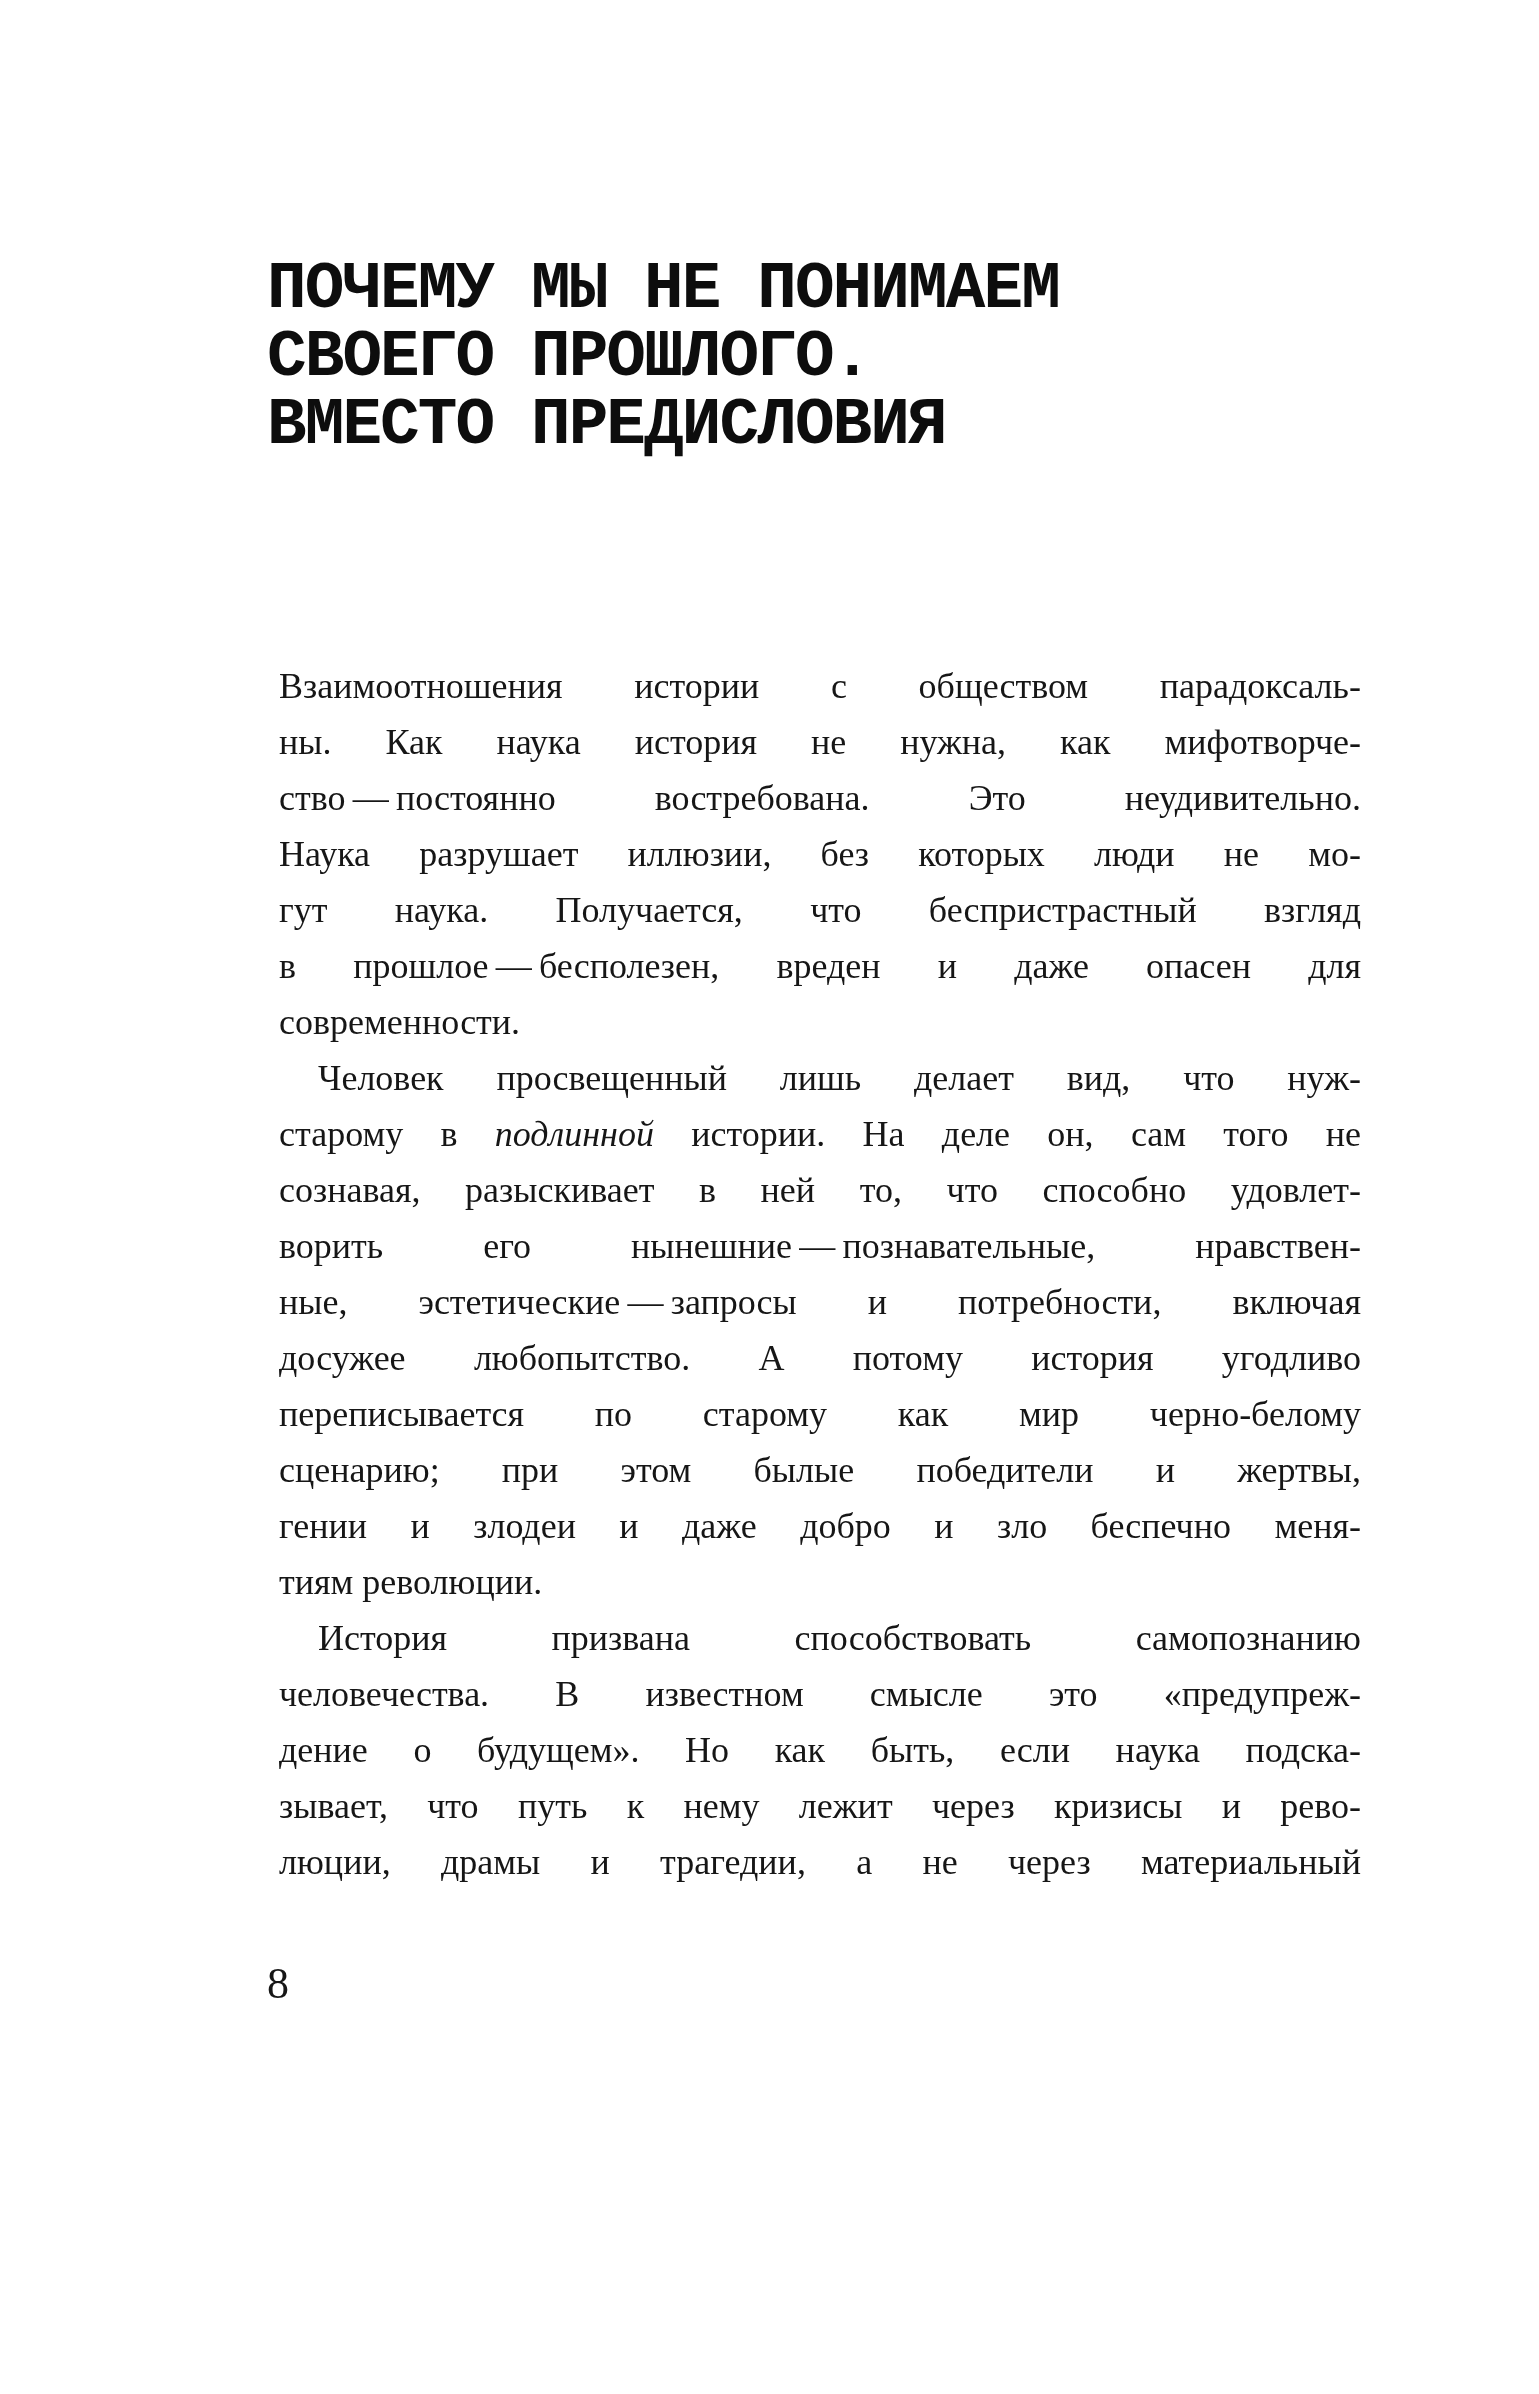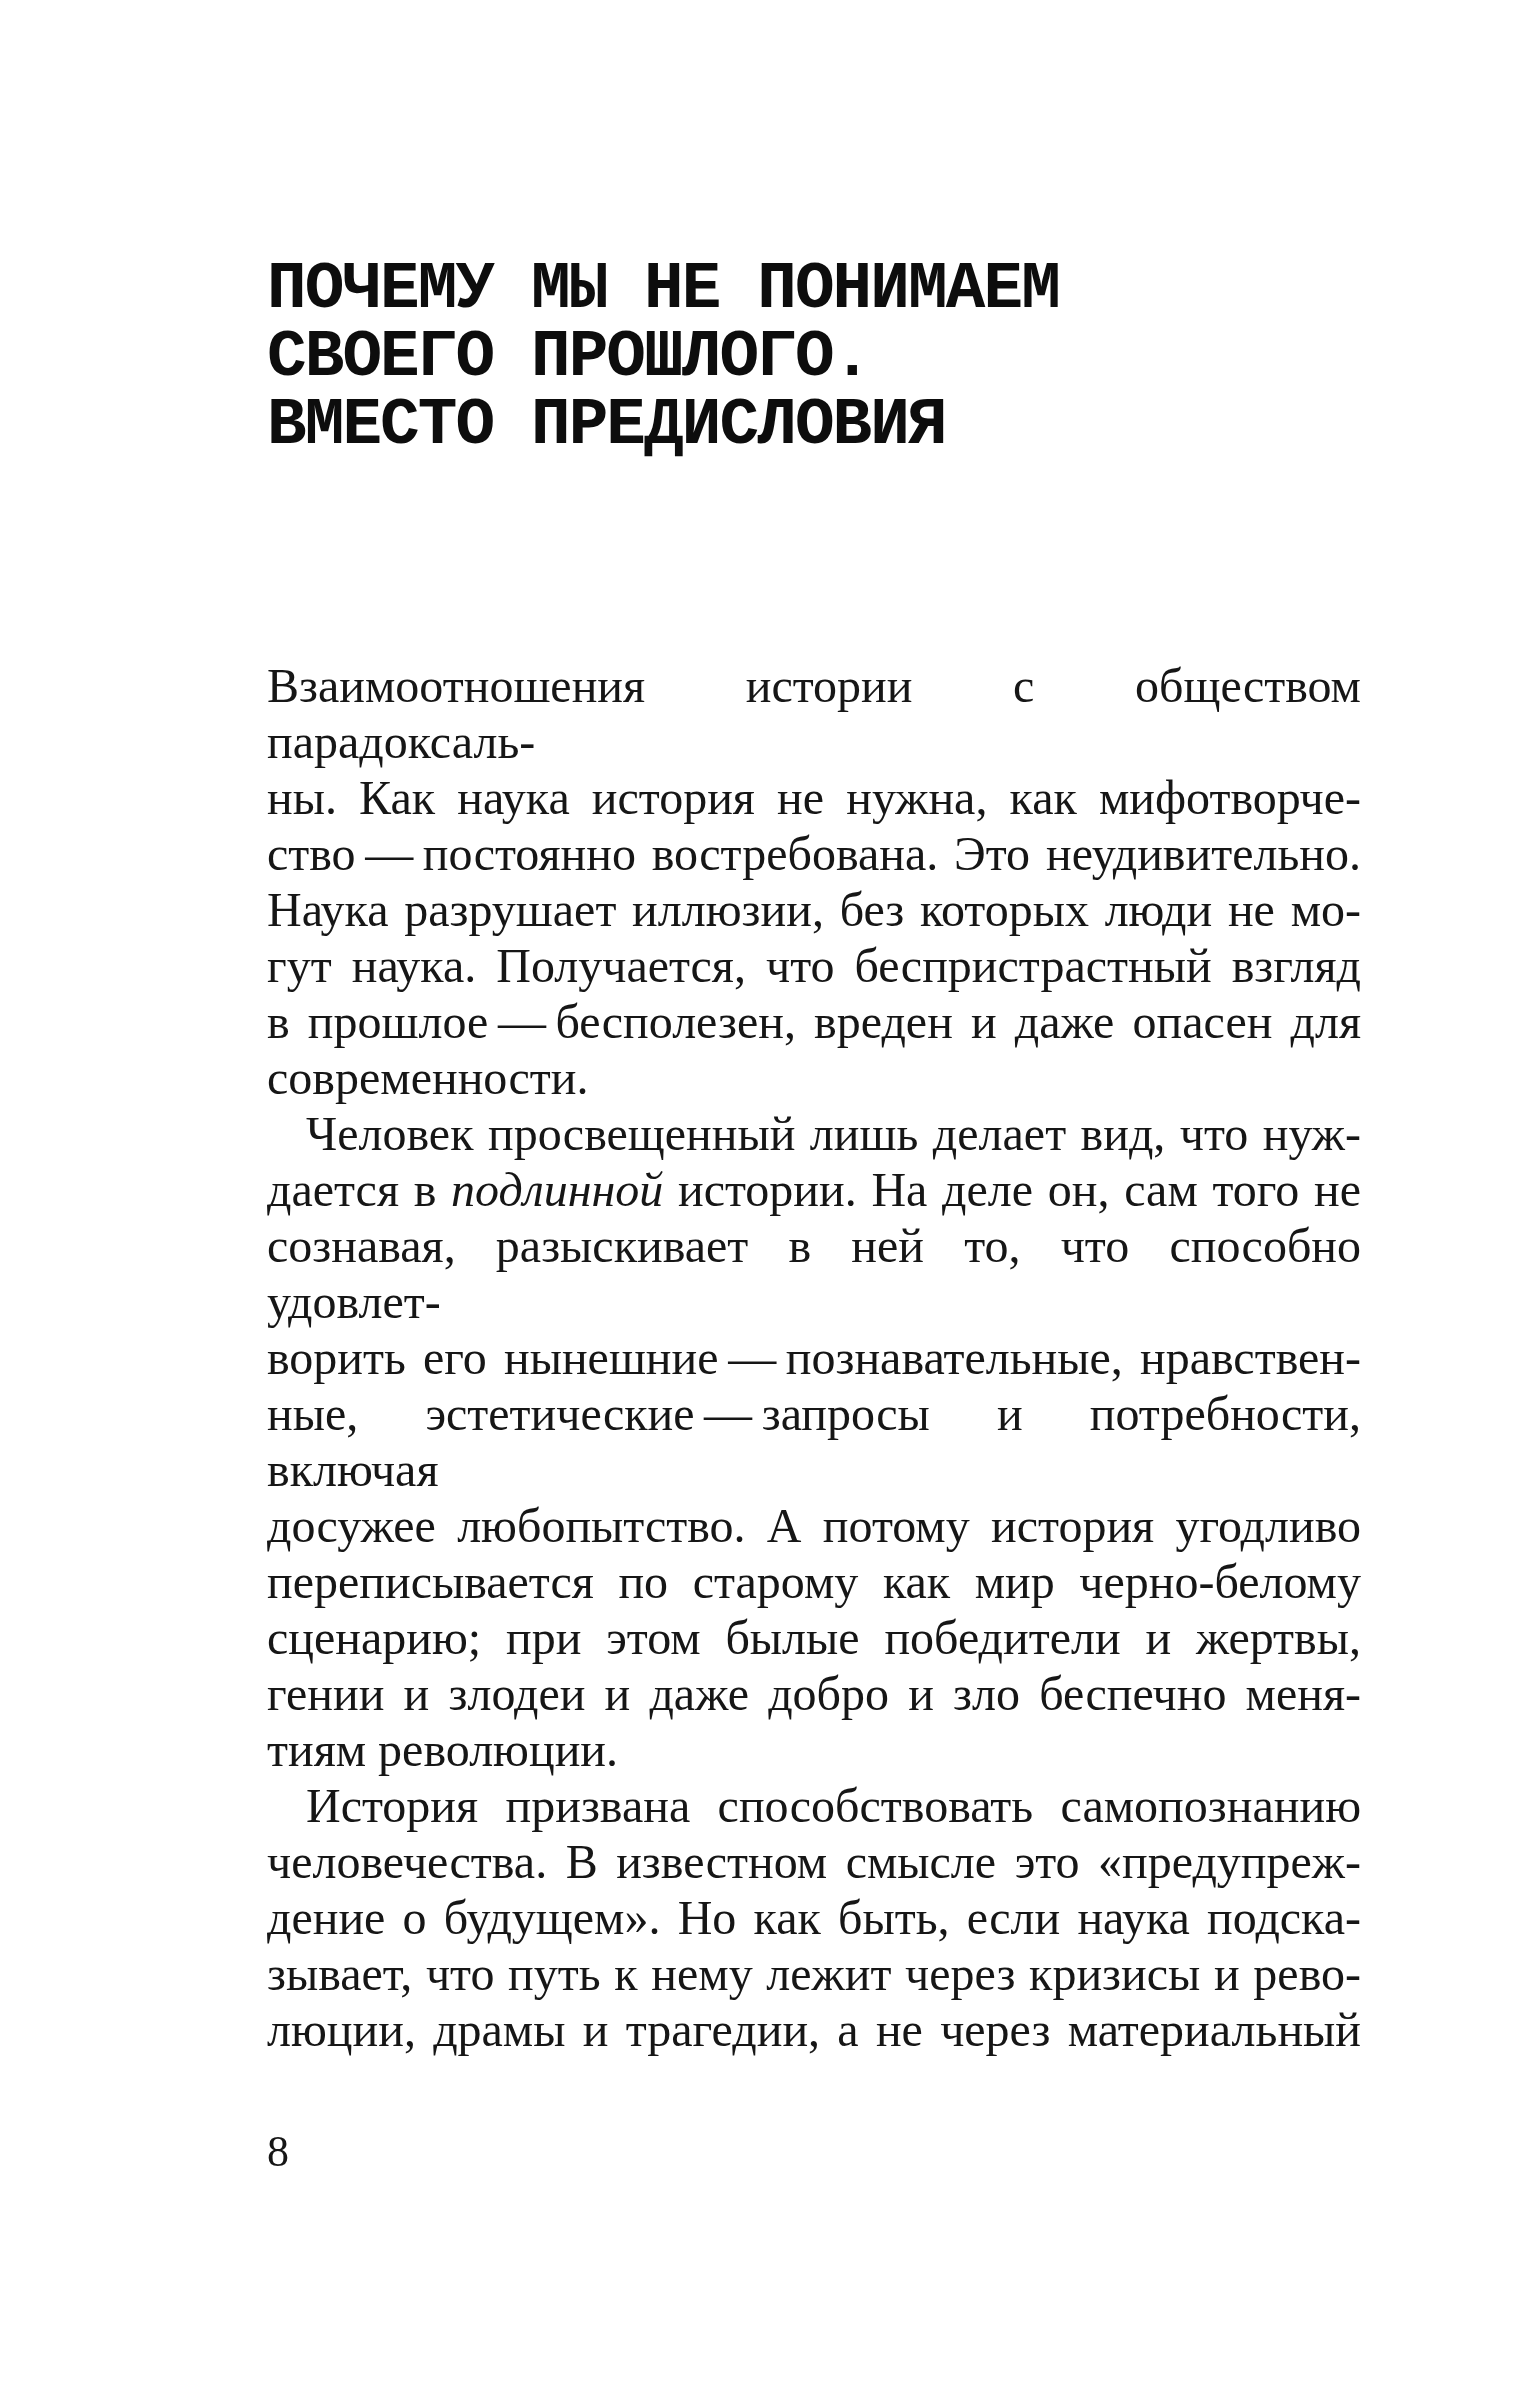--- a/index.html
+++ b/index.html
@@ -21,23 +21,24 @@
     font-family: "Liberation Mono", monospace;
     font-weight: bold;
     font-size: 66px;
     line-height: 68px;
     letter-spacing: -1.9px;
     color: #0d0d0d;
     white-space: nowrap;
   }
   .body-text {
     margin-top: 198px;
-    font-size: 48px;
+    font-size: 36px;
     line-height: 56px;
     color: #161616;
+    margin-left: 12px;
   }
   .line {
     text-align: justify;
     text-align-last: justify;
     white-space: normal;
   }
   .line.last {
     text-align-last: left;
   }
   .line.indent {
@@ -68,21 +69,21 @@
 
     <div class="line">Взаимоотношения истории с обществом парадоксаль-</div>
     <div class="line">ны. Как наука история не нужна, как мифотворче-</div>
     <div class="line">ство — постоянно востребована. Это неудивительно.</div>
     <div class="line">Наука разрушает иллюзии, без которых люди не мо-</div>
     <div class="line">гут наука. Получается, что беспристрастный взгляд</div>
     <div class="line">в прошлое — бесполезен, вреден и даже опасен для</div>
     <div class="line last">современности.</div>
 
     <div class="line indent">Человек просвещенный лишь делает вид, что нуж-</div>
-    <div class="line"><span>дается в </span><i>подлинной</i><span> истории. На деле он, сам того не</span></div>
+    <div class="line"><span>старому в </span><i>подлинной</i><span> истории. На деле он, сам того не</span></div>
     <div class="line">сознавая, разыскивает в ней то, что способно удовлет-</div>
     <div class="line">ворить его нынешние — познавательные, нравствен-</div>
     <div class="line">ные, эстетические — запросы и потребности, включая</div>
     <div class="line">досужее любопытство. А потому история угодливо</div>
     <div class="line">переписывается по старому как мир черно-белому</div>
     <div class="line">сценарию; при этом былые победители и жертвы,</div>
     <div class="line">гении и злодеи и даже добро и зло беспечно меня-</div>
     <div class="line last">тиям революции.</div>
 
     <div class="line indent">История призвана способствовать самопознанию</div>

